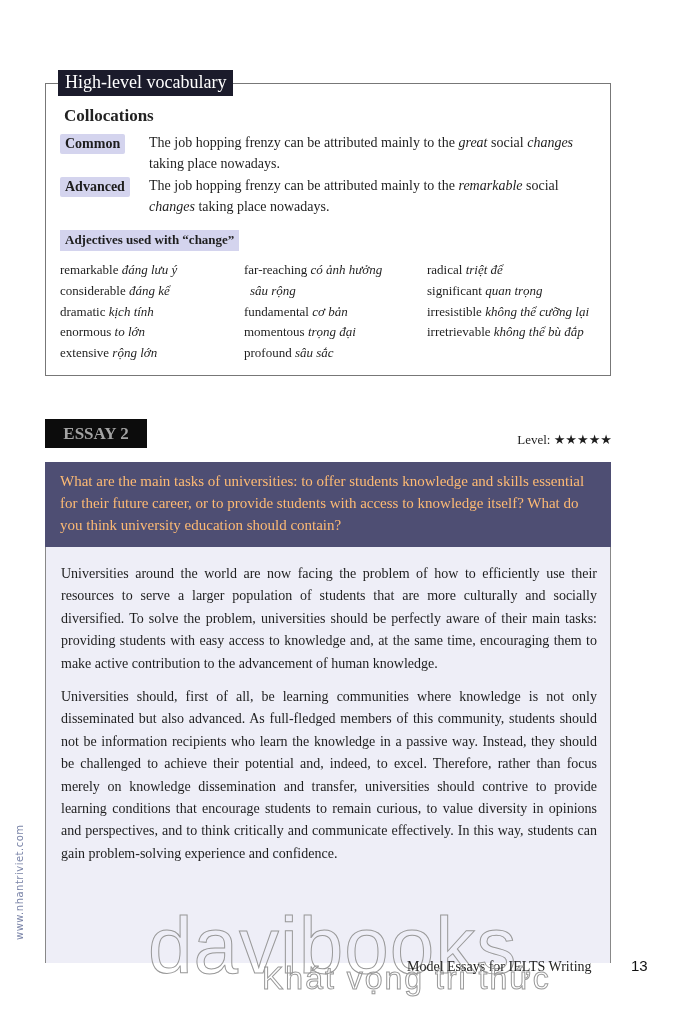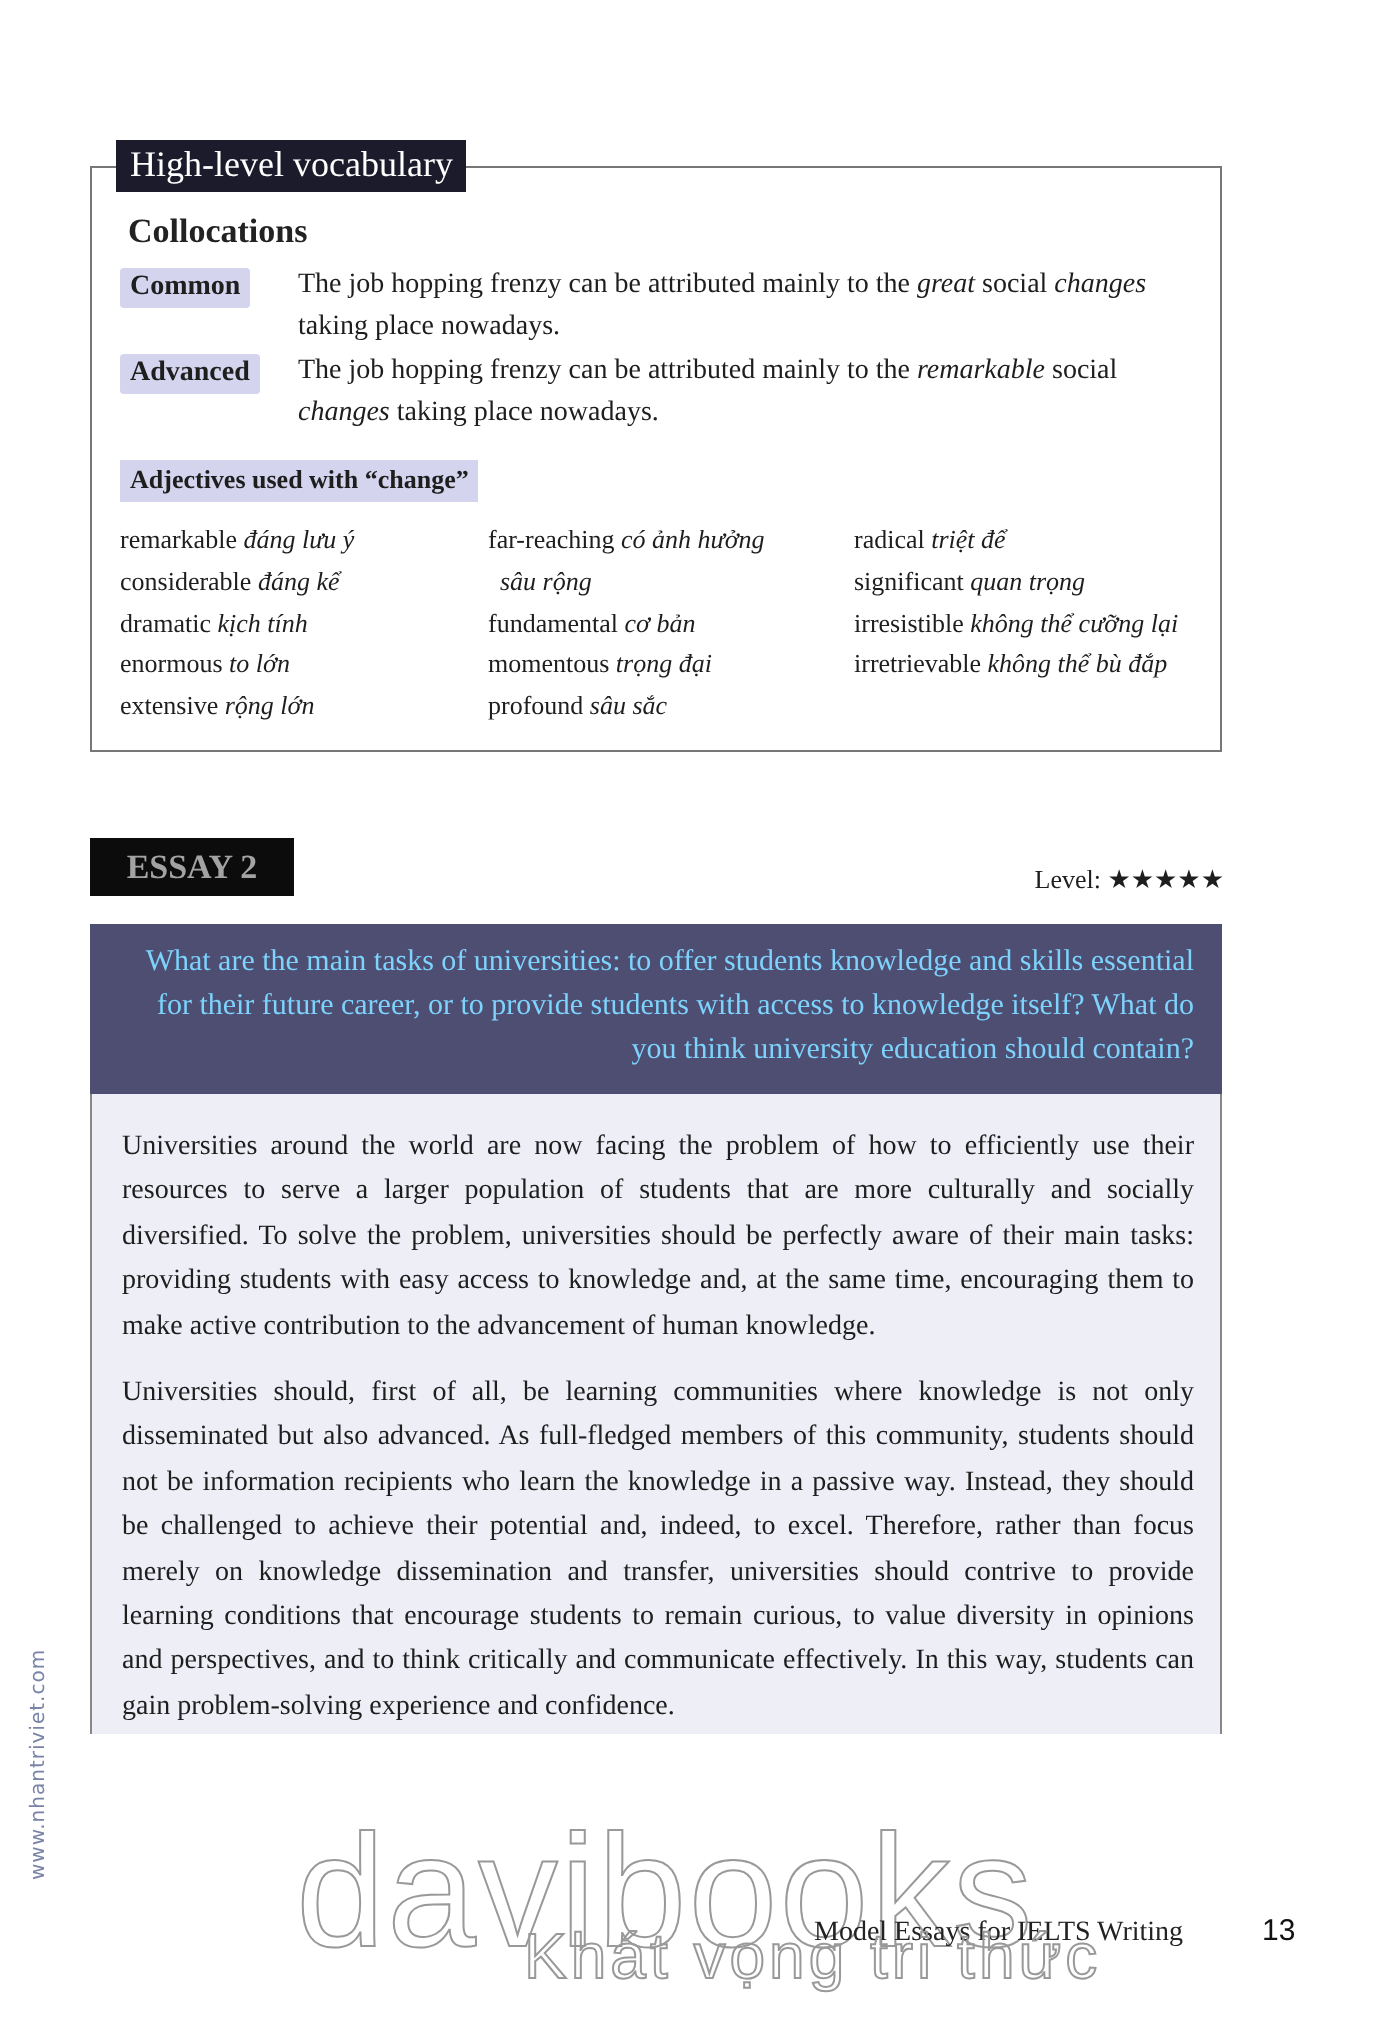--- a/index.html
+++ b/index.html
@@ -15,22 +15,22 @@
   .sent { position:absolute; left:149px; width:450px; font-size:14px; line-height:21px; }
   .adj-head { position:absolute; left:60px; top:230px; background:#d4d4ee; font-weight:bold;
               font-size:13px; padding:2px 5px 3px 5px; }
   .col { position:absolute; top:260px; font-size:13px; line-height:20.8px; }
   .col div { white-space:nowrap; }
   .vi { font-style:italic; }
   .essay-label { position:absolute; left:45px; top:419px; width:102px; height:29px; background:#0c0c0c;
                  color:#a3a3a3; font-size:17px; font-weight:bold; line-height:29px; text-align:center; }
   .level { position:absolute; right:88px; top:432px; font-size:13px; }
   .question { position:absolute; left:45px; top:462px; width:566px; height:85px; background:#4e4e73;
-              color:#7dd3fc; box-sizing:border-box; padding:8px 14px 0 15px; font-size:15px; line-height:22px;text-align:right; }
-  .essay-body { position:absolute; left:45px; top:547px; width:566px; height:320px; background:#eeeef7;
+              color:#fdba74; box-sizing:border-box; padding:8px 14px 0 15px; font-size:15px; line-height:22px; }
+  .essay-body { position:absolute; left:45px; top:547px; width:566px; height:416px; background:#eeeef7;
                 border-left:1px solid #888; border-right:1px solid #888; box-sizing:border-box;
                 padding:16px 13px 0 15px; font-size:14px; line-height:22.4px; text-align:justify; }
   .essay-body p { margin:0 0 11px 0; }
   .side-url { position:absolute; left:14px; top:940px; transform-origin:left top; transform:rotate(-90deg);
               font-family:"DejaVu Sans", sans-serif; font-size:10px; color:#7a84a8; letter-spacing:0.5px; white-space:nowrap; }
   .wm1 { position:absolute; left:148px; top:900px; font-family:"Liberation Sans", sans-serif; font-size:80px;
          color:transparent; -webkit-text-stroke:1px #999; letter-spacing:1px; }
   .wm2 { position:absolute; left:262px; top:960px; font-family:"Liberation Sans", sans-serif; font-size:32px;
          color:transparent; -webkit-text-stroke:1px #999; letter-spacing:2px; }
   .footer-title { position:absolute; left:407px; top:959px; font-size:14px; color:#222; }

